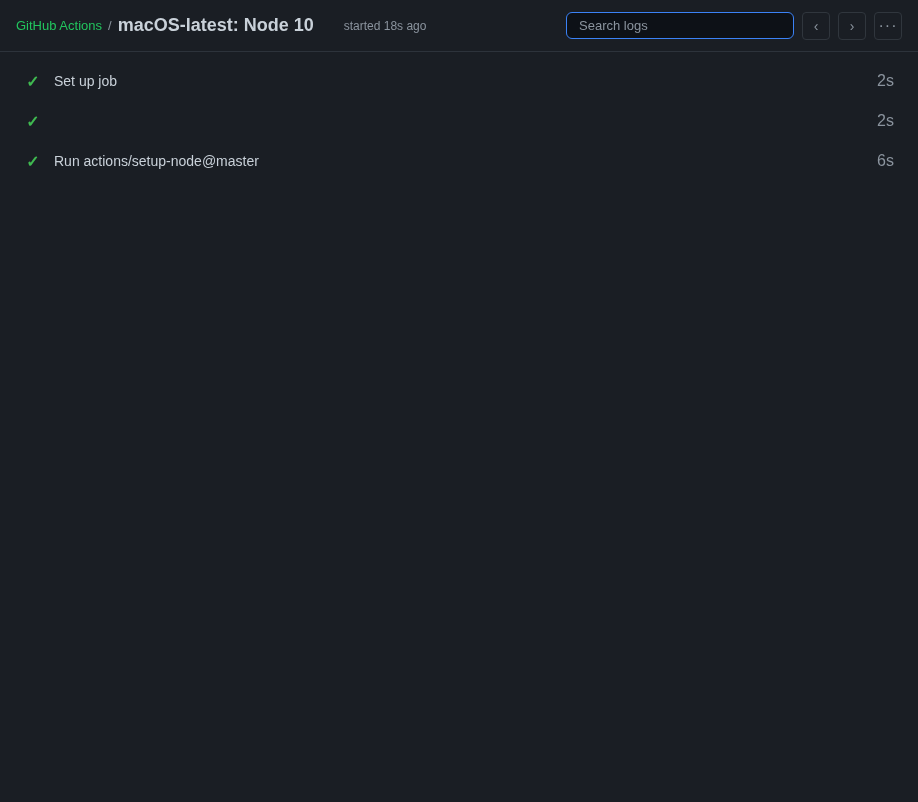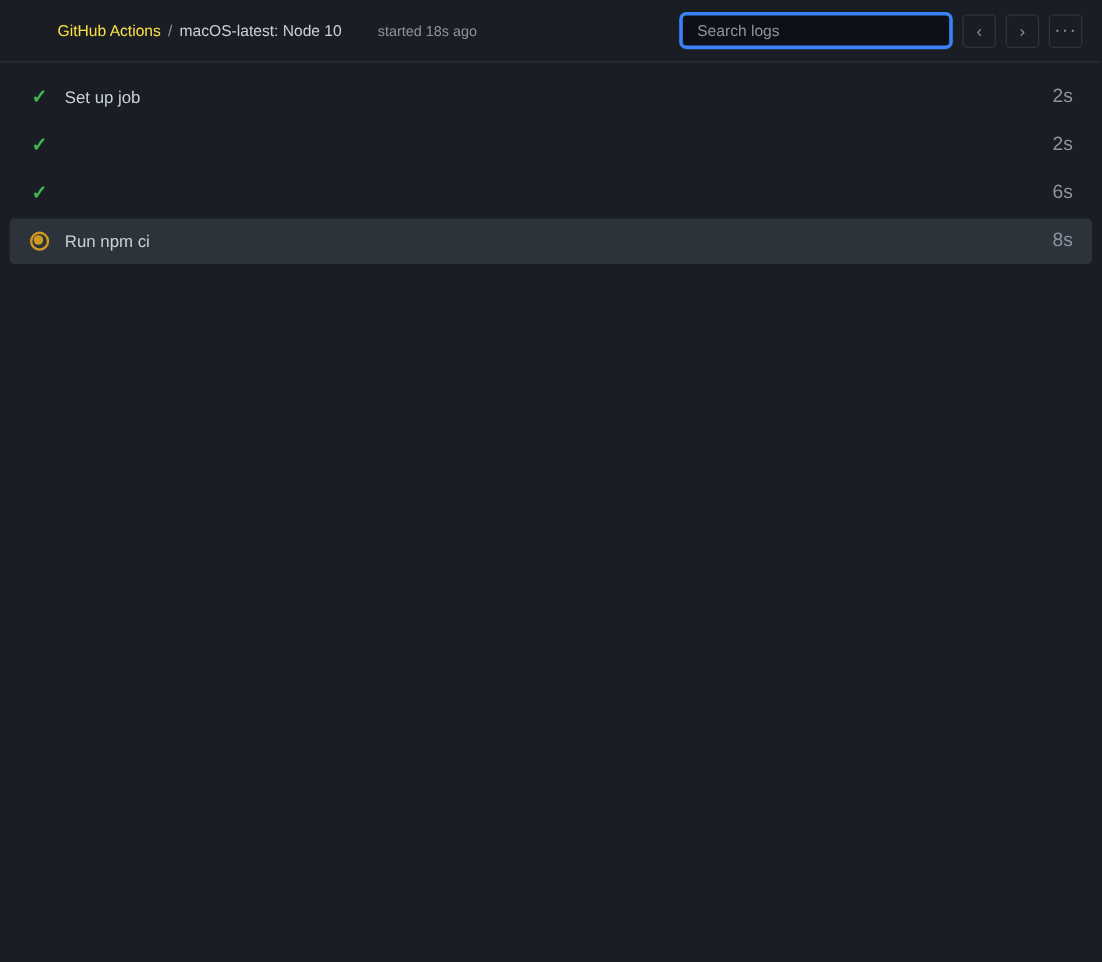--- a/index.html
+++ b/index.html
@@ -28,51 +28,50 @@
       background-color: #1a1e24;
     }
 
     .header-left {
       display: flex;
       align-items: center;
       gap: 6px;
     }
 
     .breadcrumb-text {
-      color: #fde047;
+      color: #22c55e;
       font-size: 13px;
-      margin-left: 32px;
     }
 
     .breadcrumb-separator {
       color: #8b949e;
       font-size: 13px;
     }
 
     .breadcrumb-bold {
       color: #c9d1d9;
-      font-weight: 400;
-      font-size: 13px;
+      font-weight: 700;
+      font-size: 18px;
     }
 
     .started-text {
       color: #8b949e;
       font-size: 12px;
       margin-left: 24px;
     }
 
     .header-right {
       display: flex;
       align-items: center;
       gap: 8px;
     }
 
     .search-input {
       background-color: #0d1117;
-      border: 3px solid #3b82f6;
+      border: 1px solid #3b82f6;
       border-radius: 6px;
       color: #8b949e;
       padding: 5px 12px;
       font-size: 13px;
       width: 228px;
       outline: none;
     }
 
     .search-input::placeholder {
       color: #8b949e;
@@ -219,26 +218,18 @@
             <span class="checkmark">✓</span>
           </span>
       </div>
       <span class="job-duration">2s</span>
     </div>
       <div class="job-item">
       <div class="job-item-left">
         <span class="status-icon">
             <span class="checkmark">✓</span>
           </span>
+        <span class="job-name">Run actions/setup-node@master</span>
       </div>
       <span class="job-duration">6s</span>
     </div>
-      <div class="job-item active">
-      <div class="job-item-left">
-        <span class="status-icon">
-            <span class="icon-running"></span>
-          </span>
-        <span class="job-name">Run npm ci</span>
-      </div>
-      <span class="job-duration">8s</span>
-    </div>
     </div>
 </div>
 
 </body></html>

